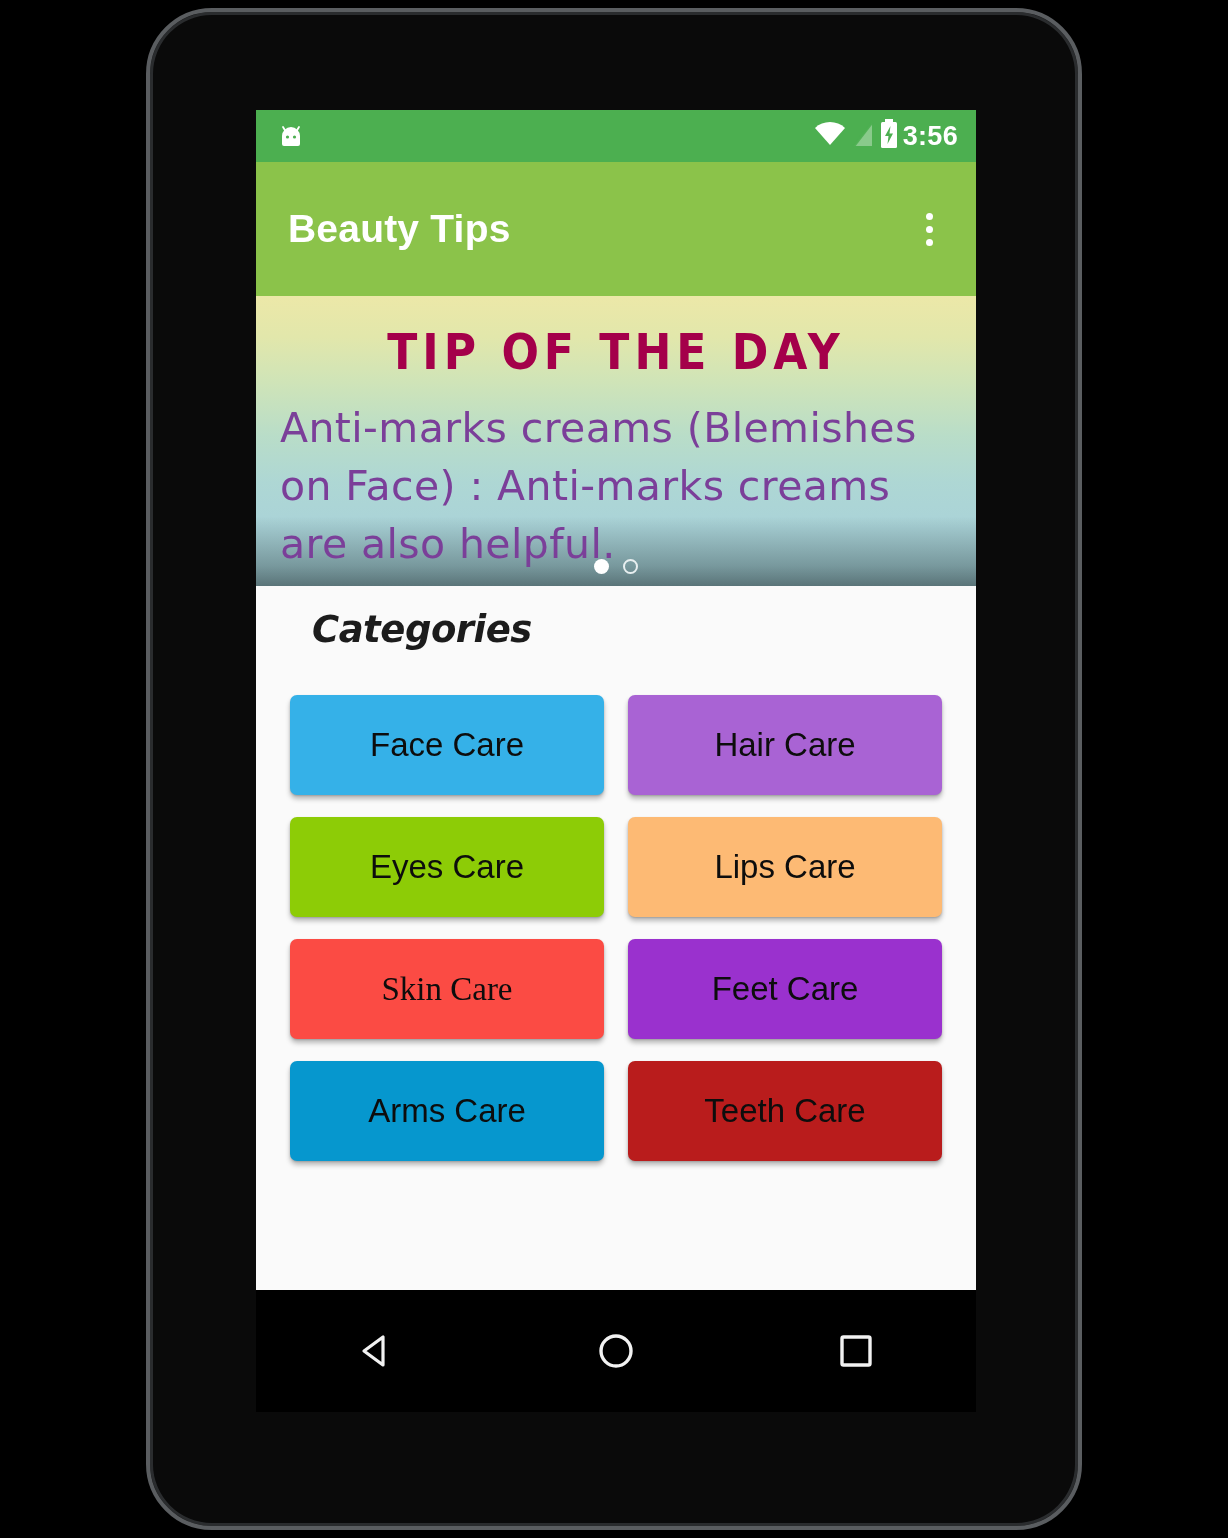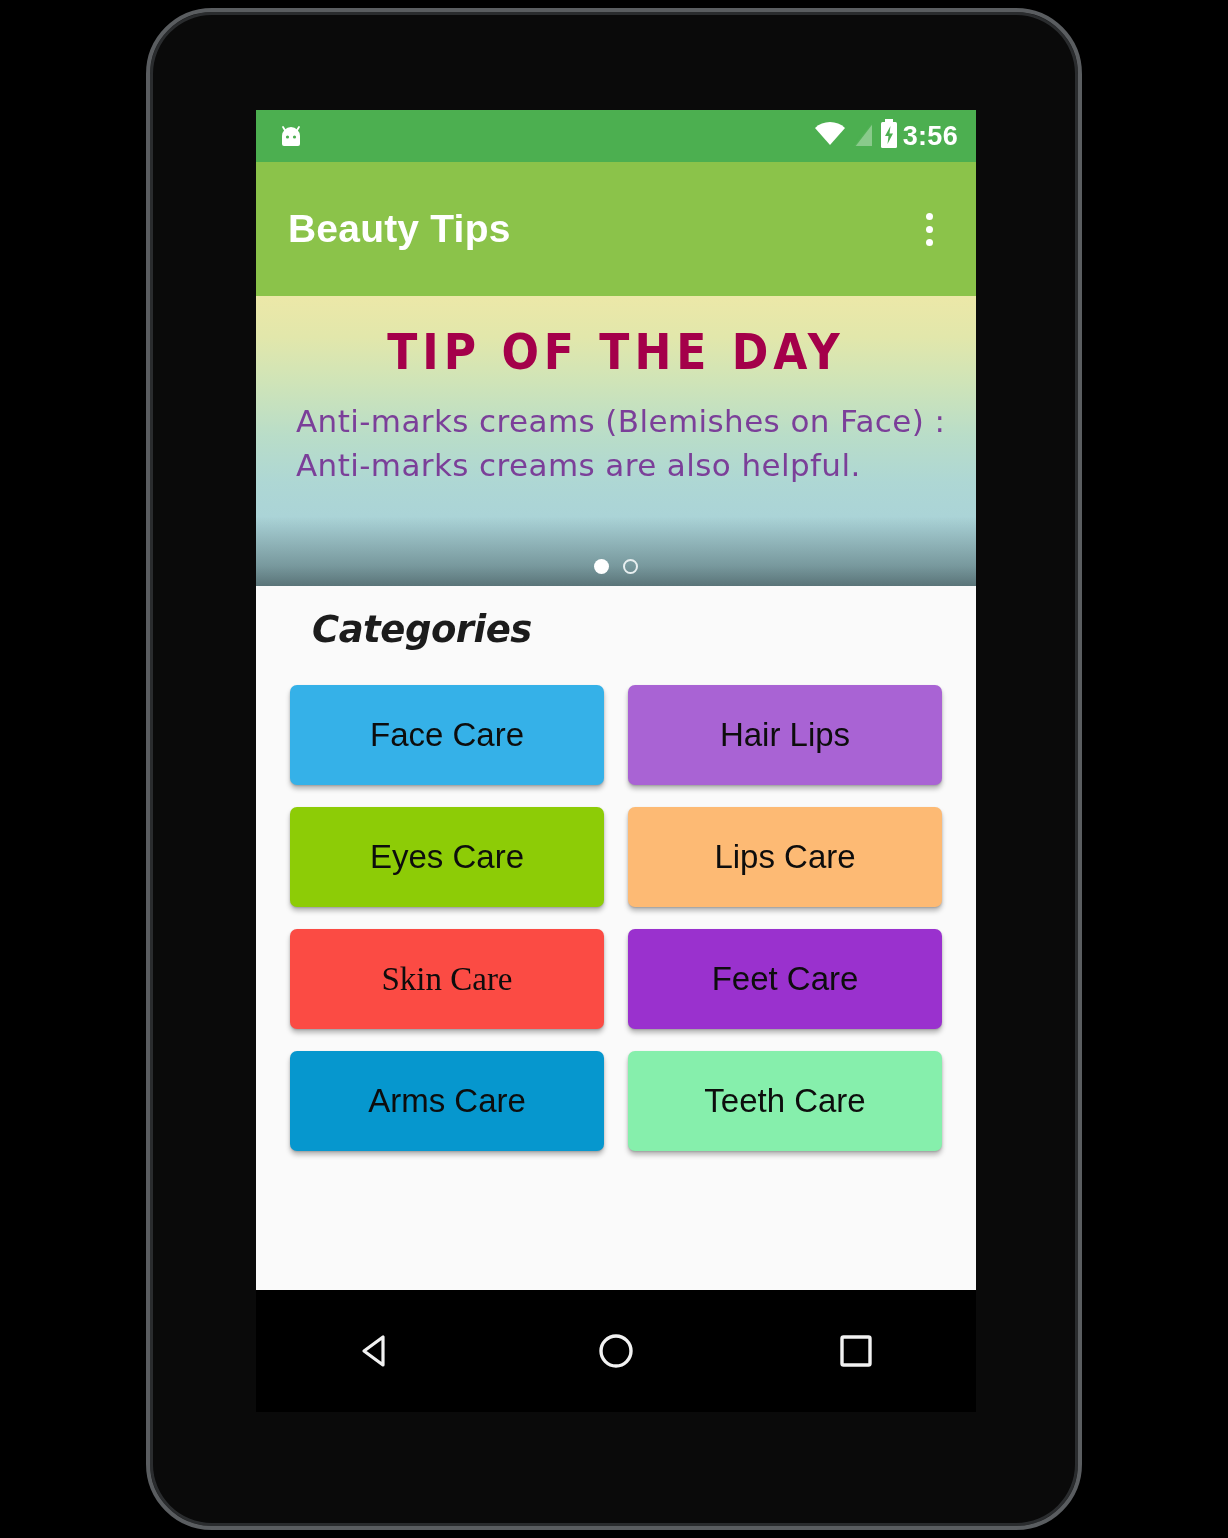--- a/index.html
+++ b/index.html
@@ -128,23 +128,23 @@
     font-size: 49px;
     font-weight: bold;
     letter-spacing: 5px;
     padding-top: 28px;
     font-family: "DejaVu Sans", sans-serif;
     font-stretch: condensed;
     text-transform: uppercase;
   }
   #tip-text {
     color: #7b3f99;
-    font-size: 31px;
+    font-size: 41px;
     line-height: 1.42;
-    padding: 18px 24px 0 40px;
+    padding: 18px 24px 0 24px;
     font-family: "DejaVu Sans", sans-serif;
     letter-spacing: 0.4px;
   }
   #carousel-dots {
     position: absolute;
     bottom: 12px;
     left: 0;
     right: 0;
     display: flex;
     justify-content: center;
@@ -177,21 +177,21 @@
     font-style: italic;
     font-weight: bold;
     padding: 22px 0 0 22px;
     font-family: "DejaVu Sans", sans-serif;
     letter-spacing: -0.5px;
   }
   #category-grid {
     display: grid;
     grid-template-columns: 1fr 1fr;
     gap: 22px 24px;
-    margin-top: 34px;
+    margin-top: 44px;
   }
   .category-button {
     height: 100px;
     border-radius: 7px;
     display: flex;
     align-items: center;
     justify-content: center;
     color: #0d0d0d;
     font-size: 33px;
     cursor: pointer;
@@ -279,38 +279,38 @@
     </div>
   </div>
 
   <div id="categories-section">
     <div id="categories-heading">Categories</div>
     <div id="category-grid">
       <div class="category-button" style="background: rgb(53, 177, 232);">
         <span>Face Care</span>
       </div>
       <div class="category-button" style="background: rgb(169, 99, 212);">
-        <span>Hair Lips</span>
+        <span>Hair Care</span>
       </div>
       <div class="category-button" style="background: rgb(141, 204, 6);">
         <span>Eyes Care</span>
       </div>
       <div class="category-button" style="background: #fdba74;">
         <span>Lips Care</span>
       </div>
       <div class="category-button" style="background: rgb(251, 75, 68); font-family: Liberation Serif, serif;">
         <span>Skin Care</span>
       </div>
       <div class="category-button" style="background: rgb(154, 49, 206);">
         <span>Feet Care</span>
       </div>
       <div class="category-button" style="background: rgb(6, 151, 206);">
         <span>Arms Care</span>
       </div>
-      <div class="category-button" style="background: #86efac;">
+      <div class="category-button" style="background: #b91c1c;">
         <span>Teeth Care</span>
       </div>
     </div>
   </div>
 
 </div>
 
 <div id="nav-bar">
   <span class="nav-btn">
     <svg width="46" height="46" viewBox="0 0 46 46">

